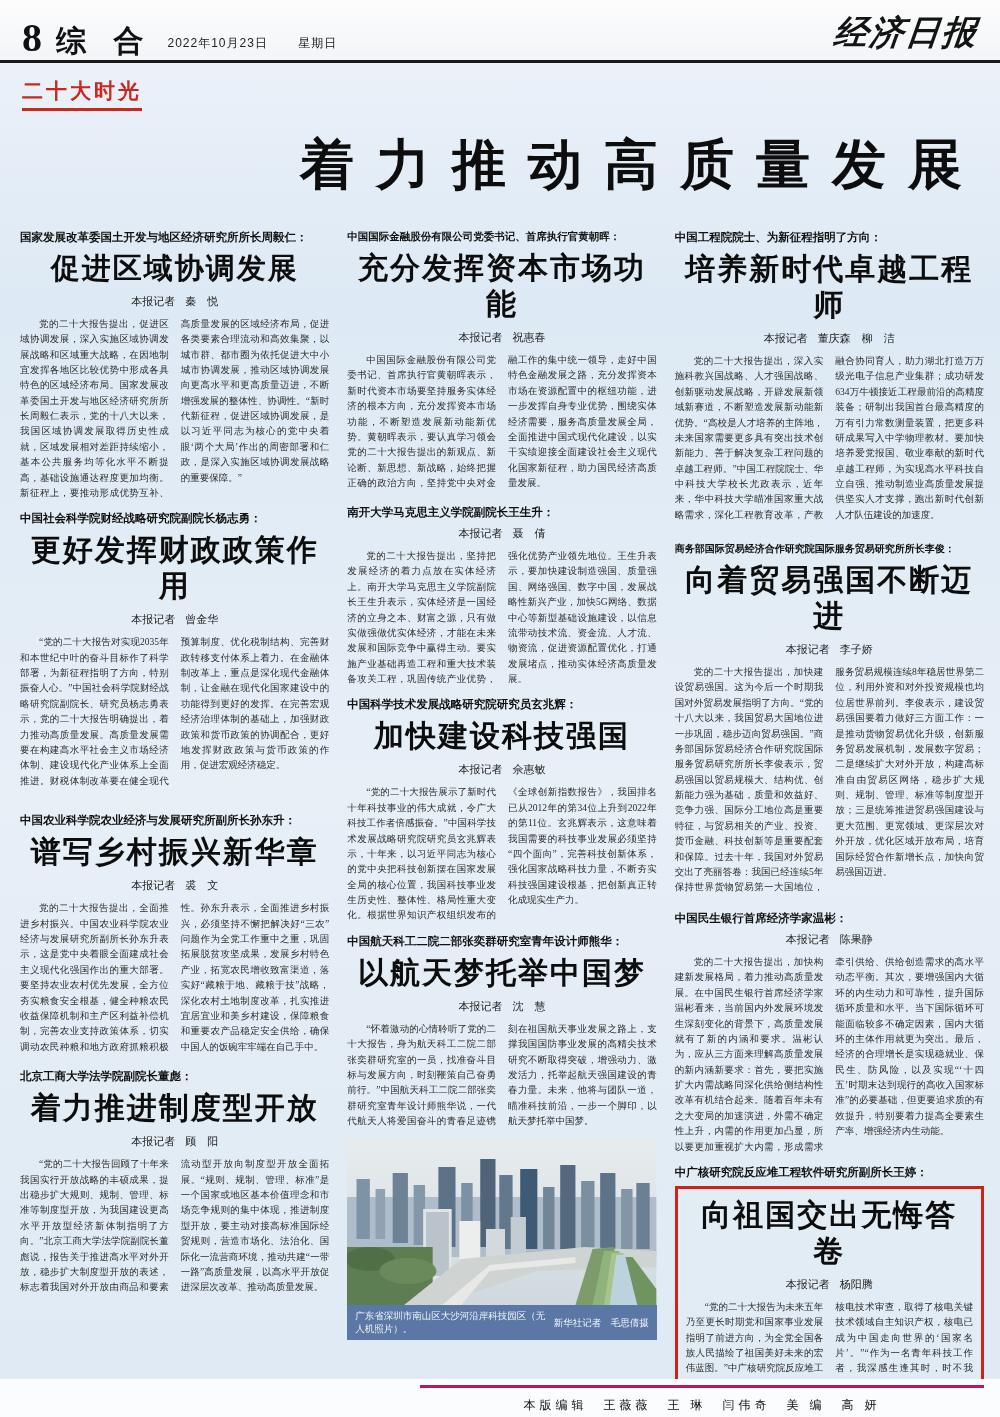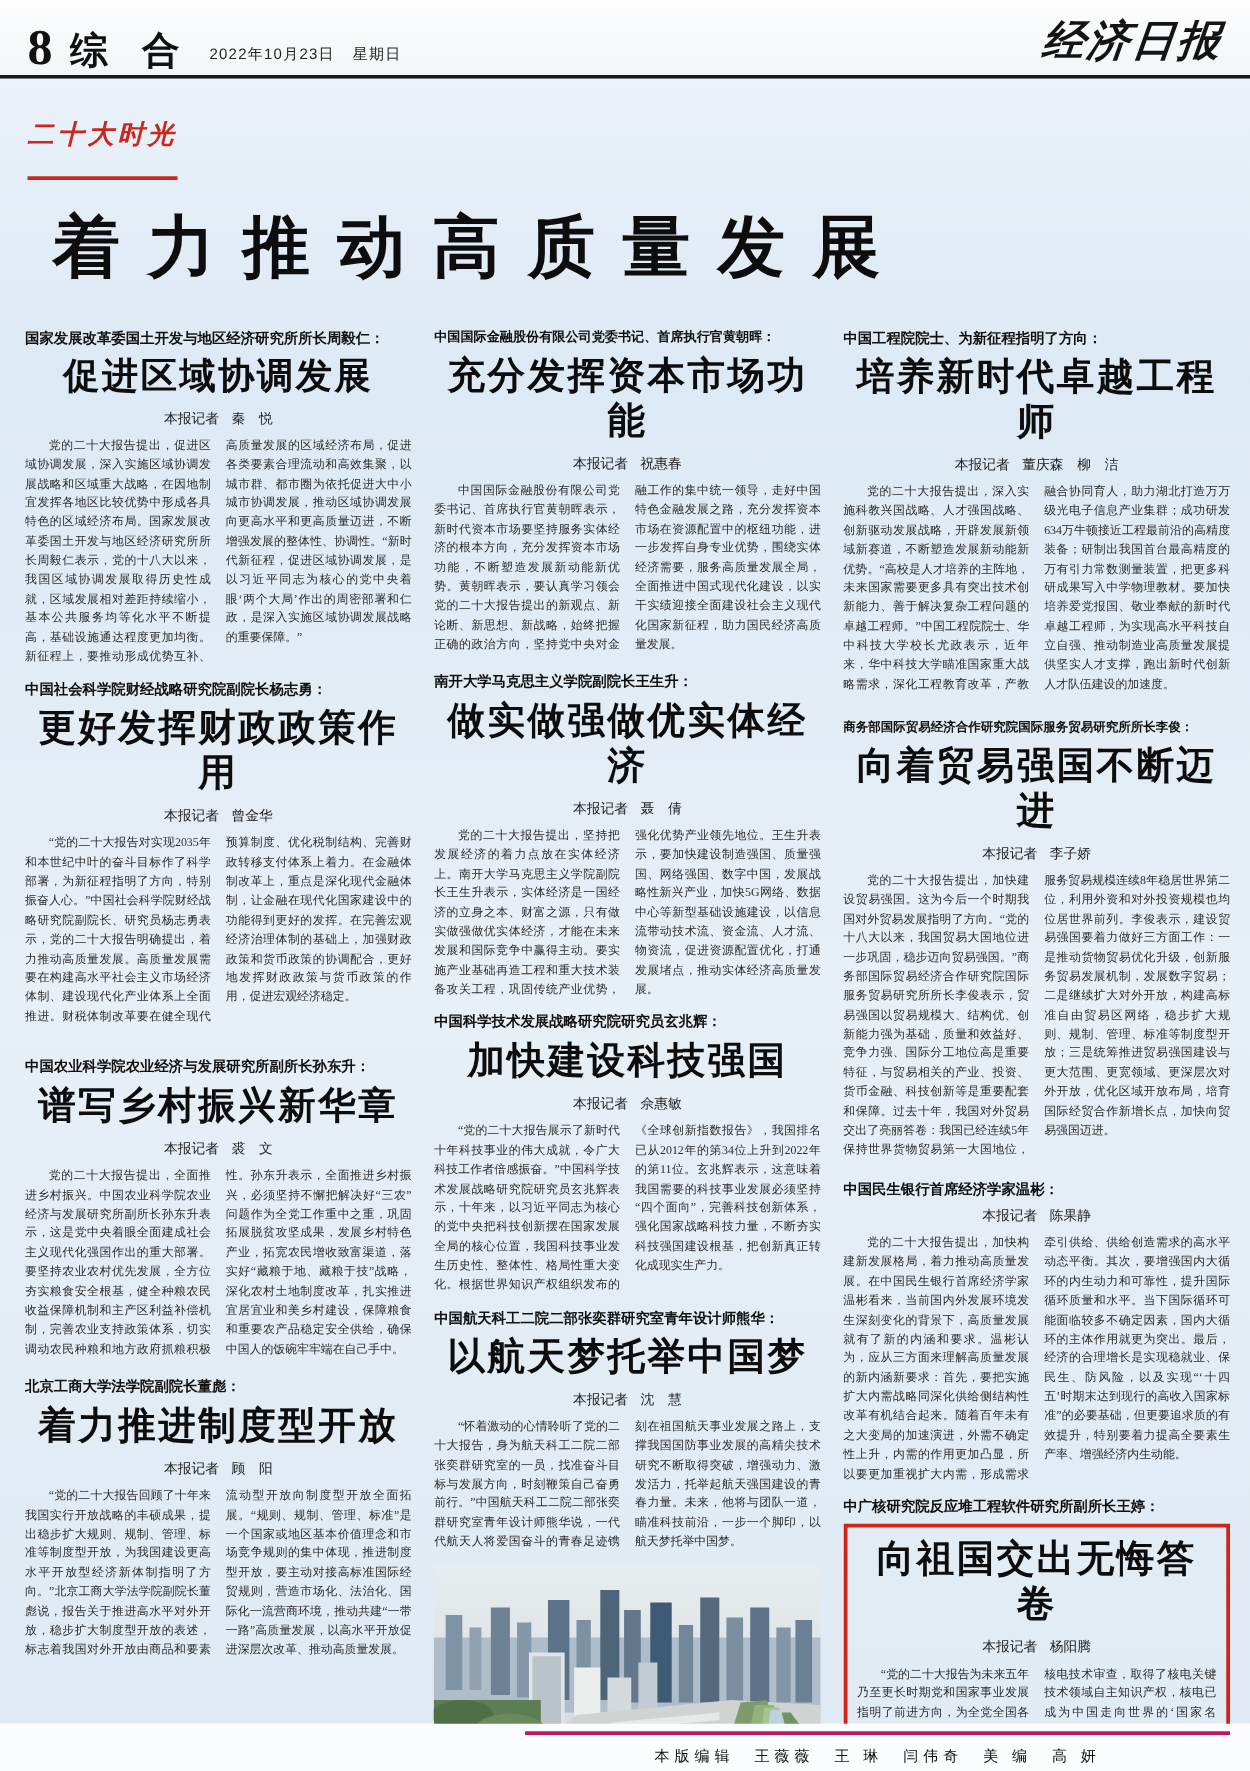--- a/index.html
+++ b/index.html
@@ -14,22 +14,22 @@
   .page-num{font-family:"Liberation Serif",serif;font-weight:bold;font-size:40px;line-height:.9;color:#111;}
   .section-name{font-family:Liberation Serif, serif;font-weight:bold;font-size:30px;line-height:1;letter-spacing:10px;color:#111;}
   .date-line{font-size:12px;color:#222;padding-bottom:4px;letter-spacing:1px;}
   .paper-logo{font-family:"DejaVu Serif","Liberation Serif",serif;font-style:italic;font-weight:bold;
     font-size:34px;color:#141414;transform:skewX(-6deg);letter-spacing:2px;padding-right:6px;}
 
   
   .content{position:relative;background:linear-gradient(180deg,#eaf1f9 0%,#dde9f4 18%,#e7eff7 55%,#dfeaf4 100%);
     padding:14px 16px 6px 20px;height:1316px;box-sizing:border-box;}
   .banner{display:inline-block;color:#c8281e;font-weight:bold;font-size:21px;letter-spacing:3px;
-    border-bottom:3px solid #c8281e;padding-bottom:20px;margin:16px 0 10px 2px;font-style:italic;}
-  .main-headline{text-align:left;font-weight:bold;font-size:54px;letter-spacing:22px;color:#0d0d0d;
+    border-bottom:3px solid #c8281e;padding-bottom:3px;margin:0 0 10px 2px;}
+  .main-headline{text-align:right;font-weight:bold;font-size:54px;letter-spacing:22px;color:#0d0d0d;
     margin:8px 0 26px 22px;font-family:"Liberation Sans",sans-serif;}
 
   .grid{display:grid;grid-template-columns:1fr 1fr 1fr;column-gap:18px;}
 
   .art{margin-bottom:10px;}
   .kicker{font-weight:bold;font-size:11.5px;color:#111;margin:2px 0 6px;letter-spacing:0;white-space:nowrap;overflow:hidden;}
   .title{font-weight:bold;font-size:30px;color:#0d0d0d;text-align:center;letter-spacing:2px;
     margin:2px 0 8px;font-family:"Liberation Sans",sans-serif;line-height:1.2;}
   .byline{text-align:center;font-size:11px;color:#222;margin-bottom:8px;font-family:"Liberation Serif",serif;}
   .byline .rep{margin-left:10px;margin-top:24px;}
@@ -56,21 +56,21 @@
 <body>
 
 <div class="page">
 
   <div class="masthead-bar">
     <div class="mh-left">
       <span class="page-num">8</span>
       <span class="section-name">综 合</span>
       <span class="date-line">
         <span>2022年10月23日</span>
-        <span style="margin-left:10px">星期日</span>
+        <span style="margin-left:26px">星期日</span>
       </span>
     </div>
     <span class="paper-logo">经济日报</span>
   </div>
 
   <div class="content">
 
     <div class="banner">二十大时光</div>
 
     <div class="main-headline">着力推动高质量发展</div>
@@ -113,21 +113,20 @@
 
         <article class="art">
           <div class="kicker" style="font-size:10.5px">中国国际金融股份有限公司党委书记、首席执行官黄朝晖：</div>
           <h2 class="title">充分发挥资本市场功能</h2>
           <div class="byline"><span>本报记者</span><span class="rep">祝惠春</span></div>
           <div class="body" style="min-height:142px">中国国际金融股份有限公司党委书记、首席执行官黄朝晖表示，新时代资本市场要坚持服务实体经济的根本方向，充分发挥资本市场功能，不断塑造发展新动能新优势。黄朝晖表示，要认真学习领会党的二十大报告提出的新观点、新论断、新思想、新战略，始终把握正确的政治方向，坚持党中央对金融工作的集中统一领导，走好中国特色金融发展之路，充分发挥资本市场在资源配置中的枢纽功能，进一步发挥自身专业优势，围绕实体经济需要，服务高质量发展全局，全面推进中国式现代化建设，以实干实绩迎接全面建设社会主义现代化国家新征程，助力国民经济高质量发展。</div>
         </article>
 
         <article class="art">
           <div class="kicker">南开大学马克思主义学院副院长王生升：</div>
-          <h2 class="title">做实做强做优实体经济</h2>
           <div class="byline"><span>本报记者</span><span class="rep">聂　倩</span></div>
           <div class="body" style="min-height:118px">党的二十大报告提出，坚持把发展经济的着力点放在实体经济上。南开大学马克思主义学院副院长王生升表示，实体经济是一国经济的立身之本、财富之源，只有做实做强做优实体经济，才能在未来发展和国际竞争中赢得主动。要实施产业基础再造工程和重大技术装备攻关工程，巩固传统产业优势，强化优势产业领先地位。王生升表示，要加快建设制造强国、质量强国、网络强国、数字中国，发展战略性新兴产业，加快5G网络、数据中心等新型基础设施建设，以信息流带动技术流、资金流、人才流、物资流，促进资源配置优化，打通发展堵点，推动实体经济高质量发展。</div>
         </article>
 
         <article class="art">
           <div class="kicker">中国科学技术发展战略研究院研究员玄兆辉：</div>
           <h2 class="title">加快建设科技强国</h2>
           <div class="byline"><span>本报记者</span><span class="rep">佘惠敏</span></div>
           <div class="body" style="min-height:112px">“党的二十大报告展示了新时代十年科技事业的伟大成就，令广大科技工作者倍感振奋。”中国科学技术发展战略研究院研究员玄兆辉表示，十年来，以习近平同志为核心的党中央把科技创新摆在国家发展全局的核心位置，我国科技事业发生历史性、整体性、格局性重大变化。根据世界知识产权组织发布的《全球创新指数报告》，我国排名已从2012年的第34位上升到2022年的第11位。玄兆辉表示，这意味着我国需要的科技事业发展必须坚持“四个面向”，完善科技创新体系，强化国家战略科技力量，不断夯实科技强国建设根基，把创新真正转化成现实生产力。</div>
         </article>

